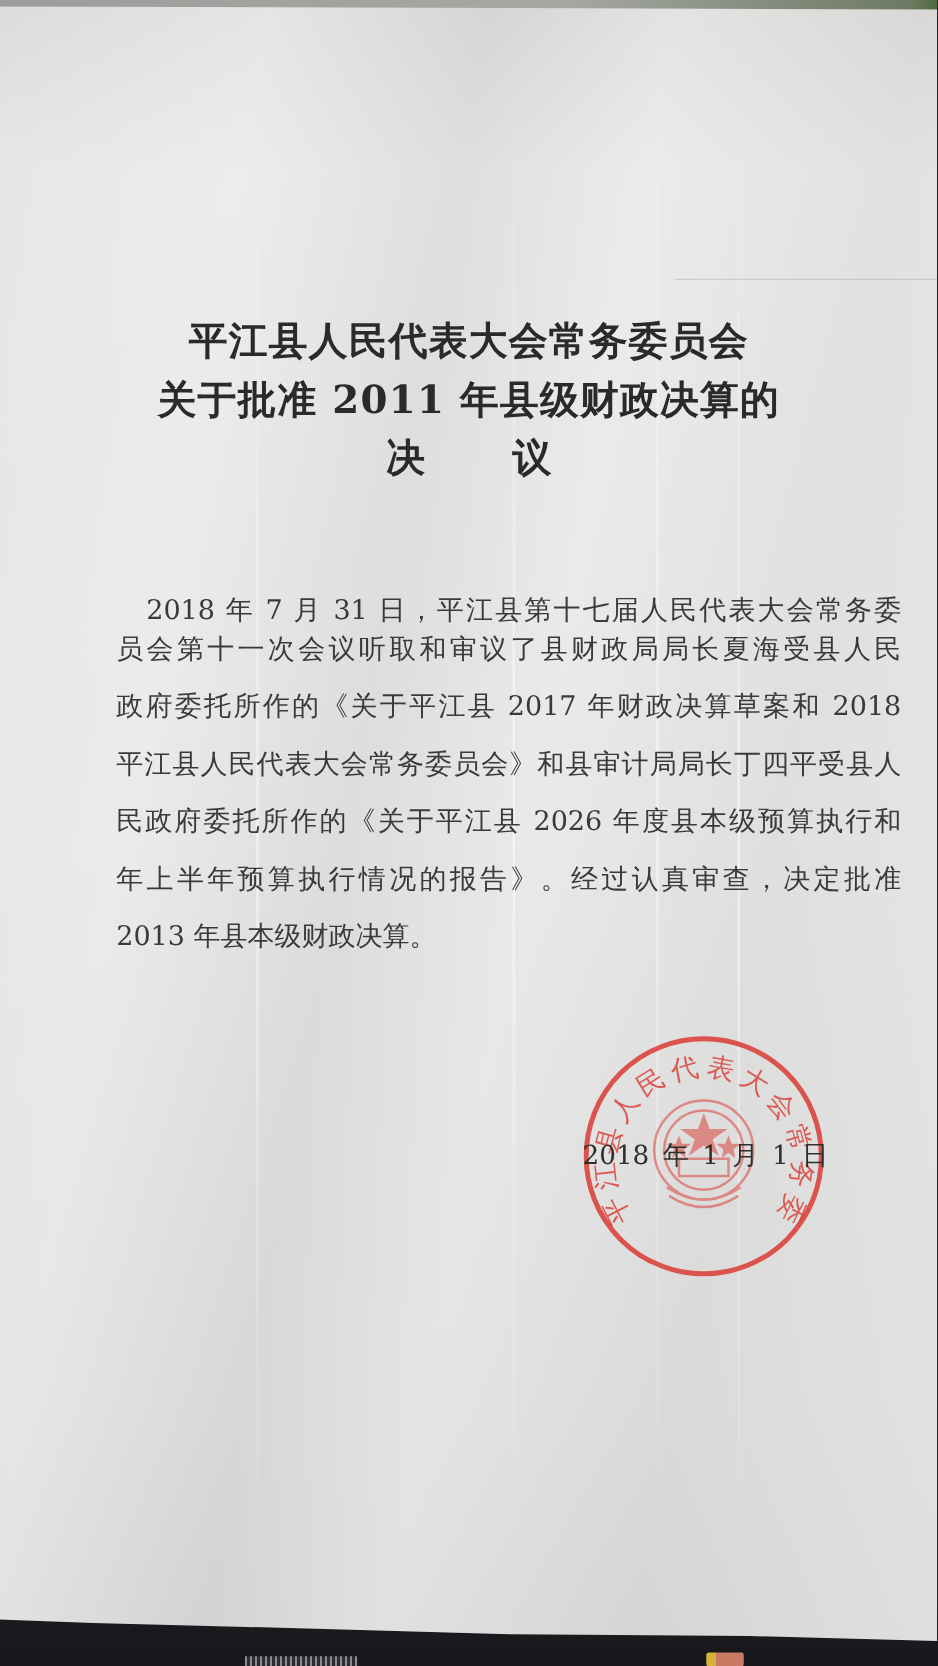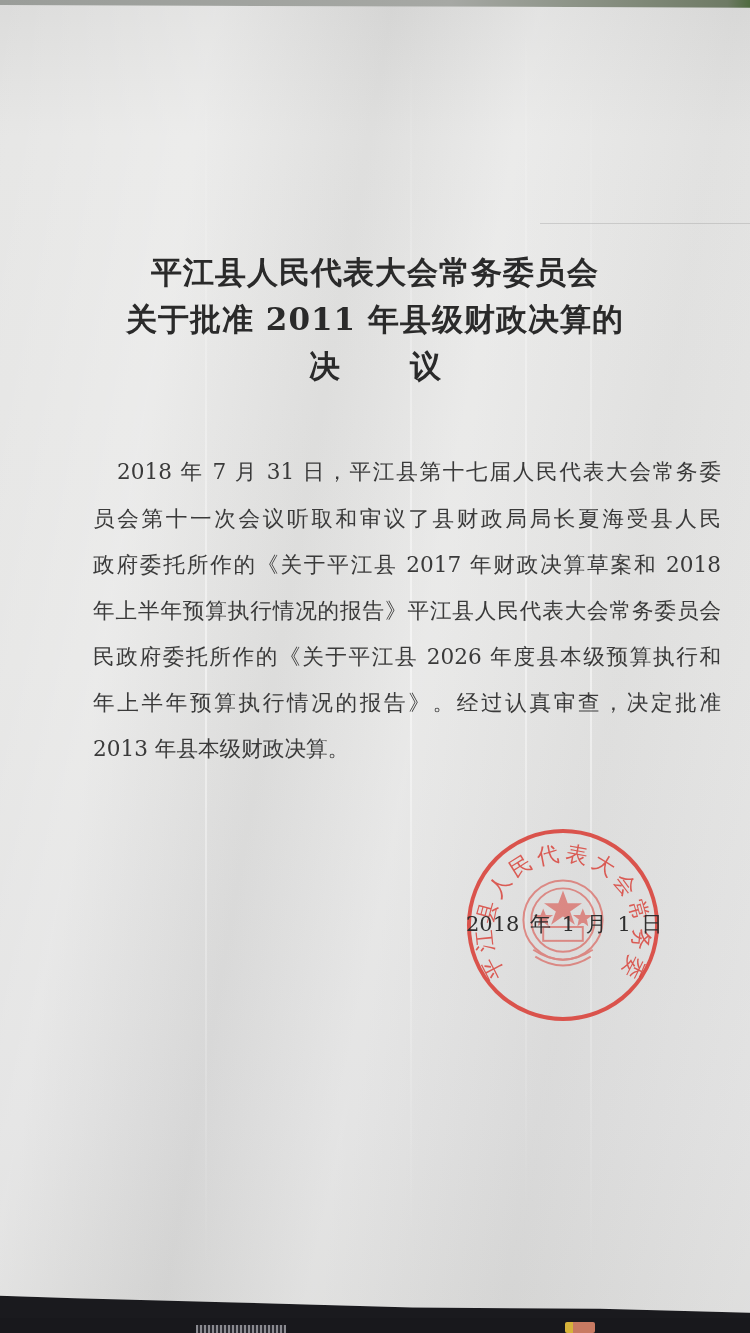--- a/index.html
+++ b/index.html
@@ -36,21 +36,21 @@
   .title.l2 { top: 299px; }
   .title.l3 { top: 346px; letter-spacing: 0; }
   .title.l3 .gap { display: inline-block; width: 70px; }
   .body-text {
     position: absolute; left: 93px; width: 628px;
     color: #3a3a3a; font-size: 21.6px;
     font-family: "DejaVu Serif", "Liberation Serif", serif;
     white-space: nowrap; text-align: justify; text-align-last: justify;
   }
   .body-text.last { text-align-last: left; }
-  .body-text.first { left: 117px; width: 604px; }
+  .body-text.first { left: 117px; width: 604px; margin-top: 16px; }
   .stamp {
     position: absolute; left: 464px; top: 826px; width: 198px; height: 198px;
   }
   .date {
     position: absolute; left: 466px; top: 910px; color: #2e2e2e;
     font-size: 21px; font-family: "DejaVu Serif", "Liberation Serif", serif;
     word-spacing: 4px;
   }
   .bottom-strip {
     position: absolute; left: 0; top: 1318px; width: 750px; height: 15px; background: #18181c;
@@ -79,21 +79,21 @@
 
 <div class="title l1">平江县人民代表大会常务委员会</div>
 <div class="title l2">关于批准 2011 年县级财政决算的</div>
 <div class="title l3">
   <span>决</span><span class="gap"></span><span>议</span>
 </div>
 
 <div class="body-text first" style="top:457px">2018 年 7 月 31 日，平江县第十七届人民代表大会常务委</div>
 <div class="body-text" style="top:504px">员会第十一次会议听取和审议了县财政局局长夏海受县人民</div>
 <div class="body-text" style="top:550px">政府委托所作的《关于平江县 2017 年财政决算草案和 2018</div>
-<div class="body-text" style="top:596px">年上半年预算执行情况的报告》平江县人民代表大会常务委员会</div>
+<div class="body-text" style="top:596px">平江县人民代表大会常务委员会》和县审计局局长丁四平受县人</div>
 <div class="body-text" style="top:642px">民政府委托所作的《关于平江县 2026 年度县本级预算执行和</div>
 <div class="body-text" style="top:688px">年上半年预算执行情况的报告》。经过认真审查，决定批准</div>
 <div class="body-text last" style="top:734px">2013 年县本级财政决算。</div>
 
 <svg class="stamp" viewBox="0 0 200 200">
   <defs>
     <path id="stampArc" d="M 42 150 A 72 72 0 1 1 158 150"></path>
   </defs>
   <circle cx="100" cy="100" r="95" fill="none" stroke="#d9443c" stroke-width="4" opacity="0.9"></circle>
   <text font-size="22" fill="#d9443c" opacity="0.85" font-family="DejaVu Serif, serif" letter-spacing="1">

